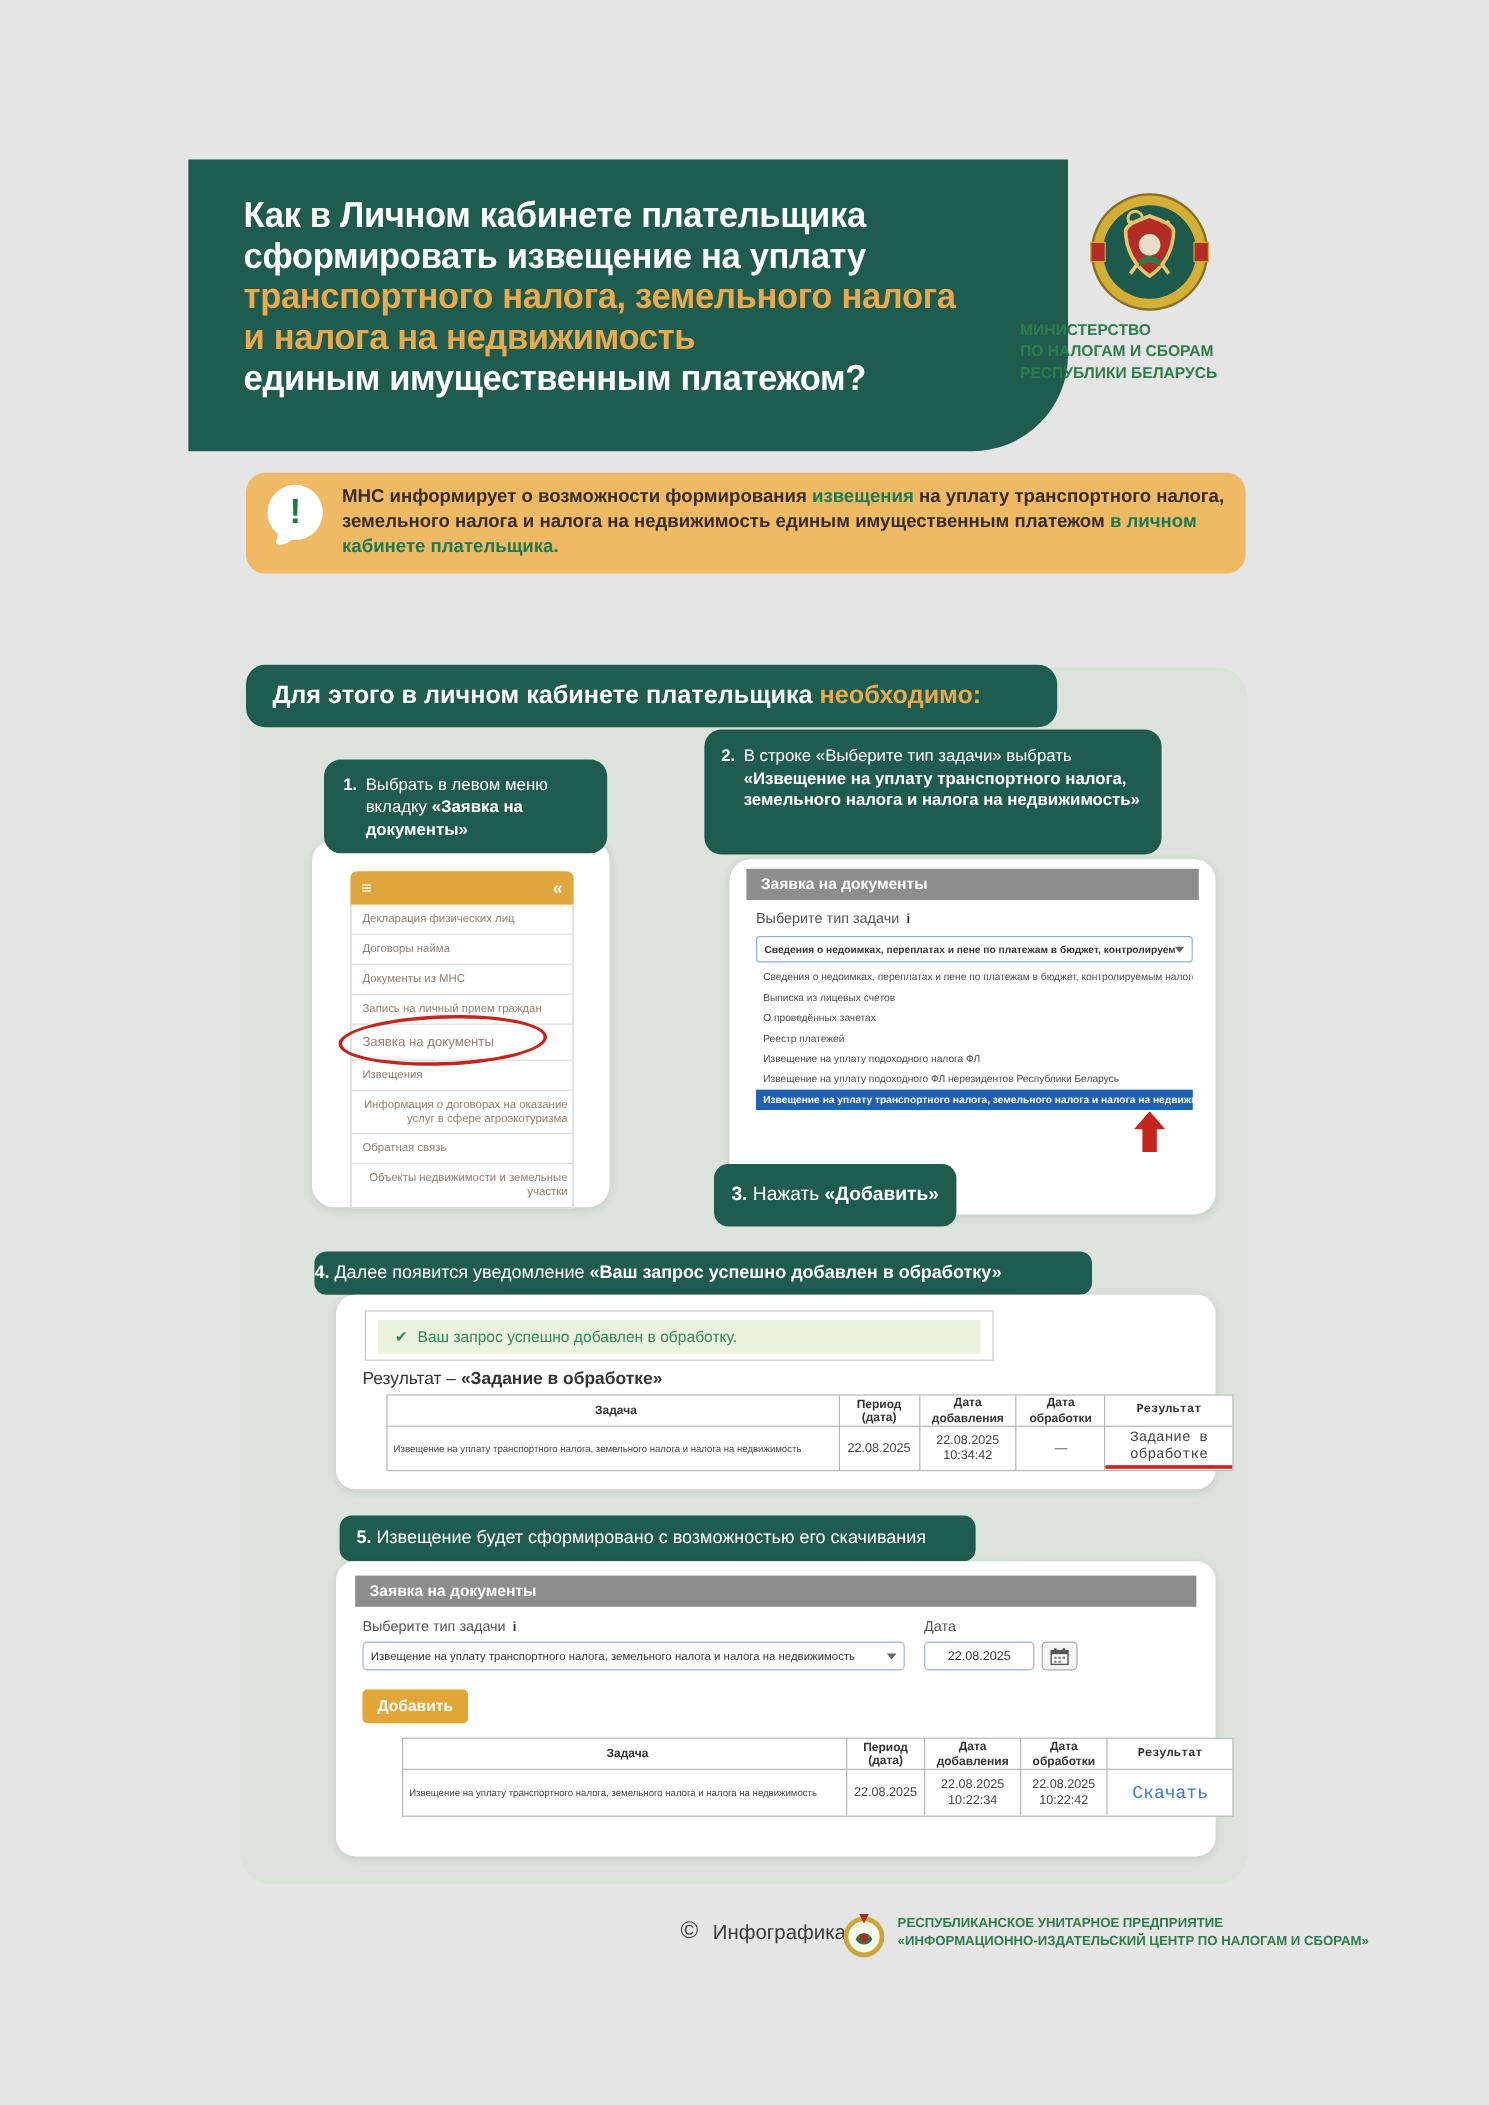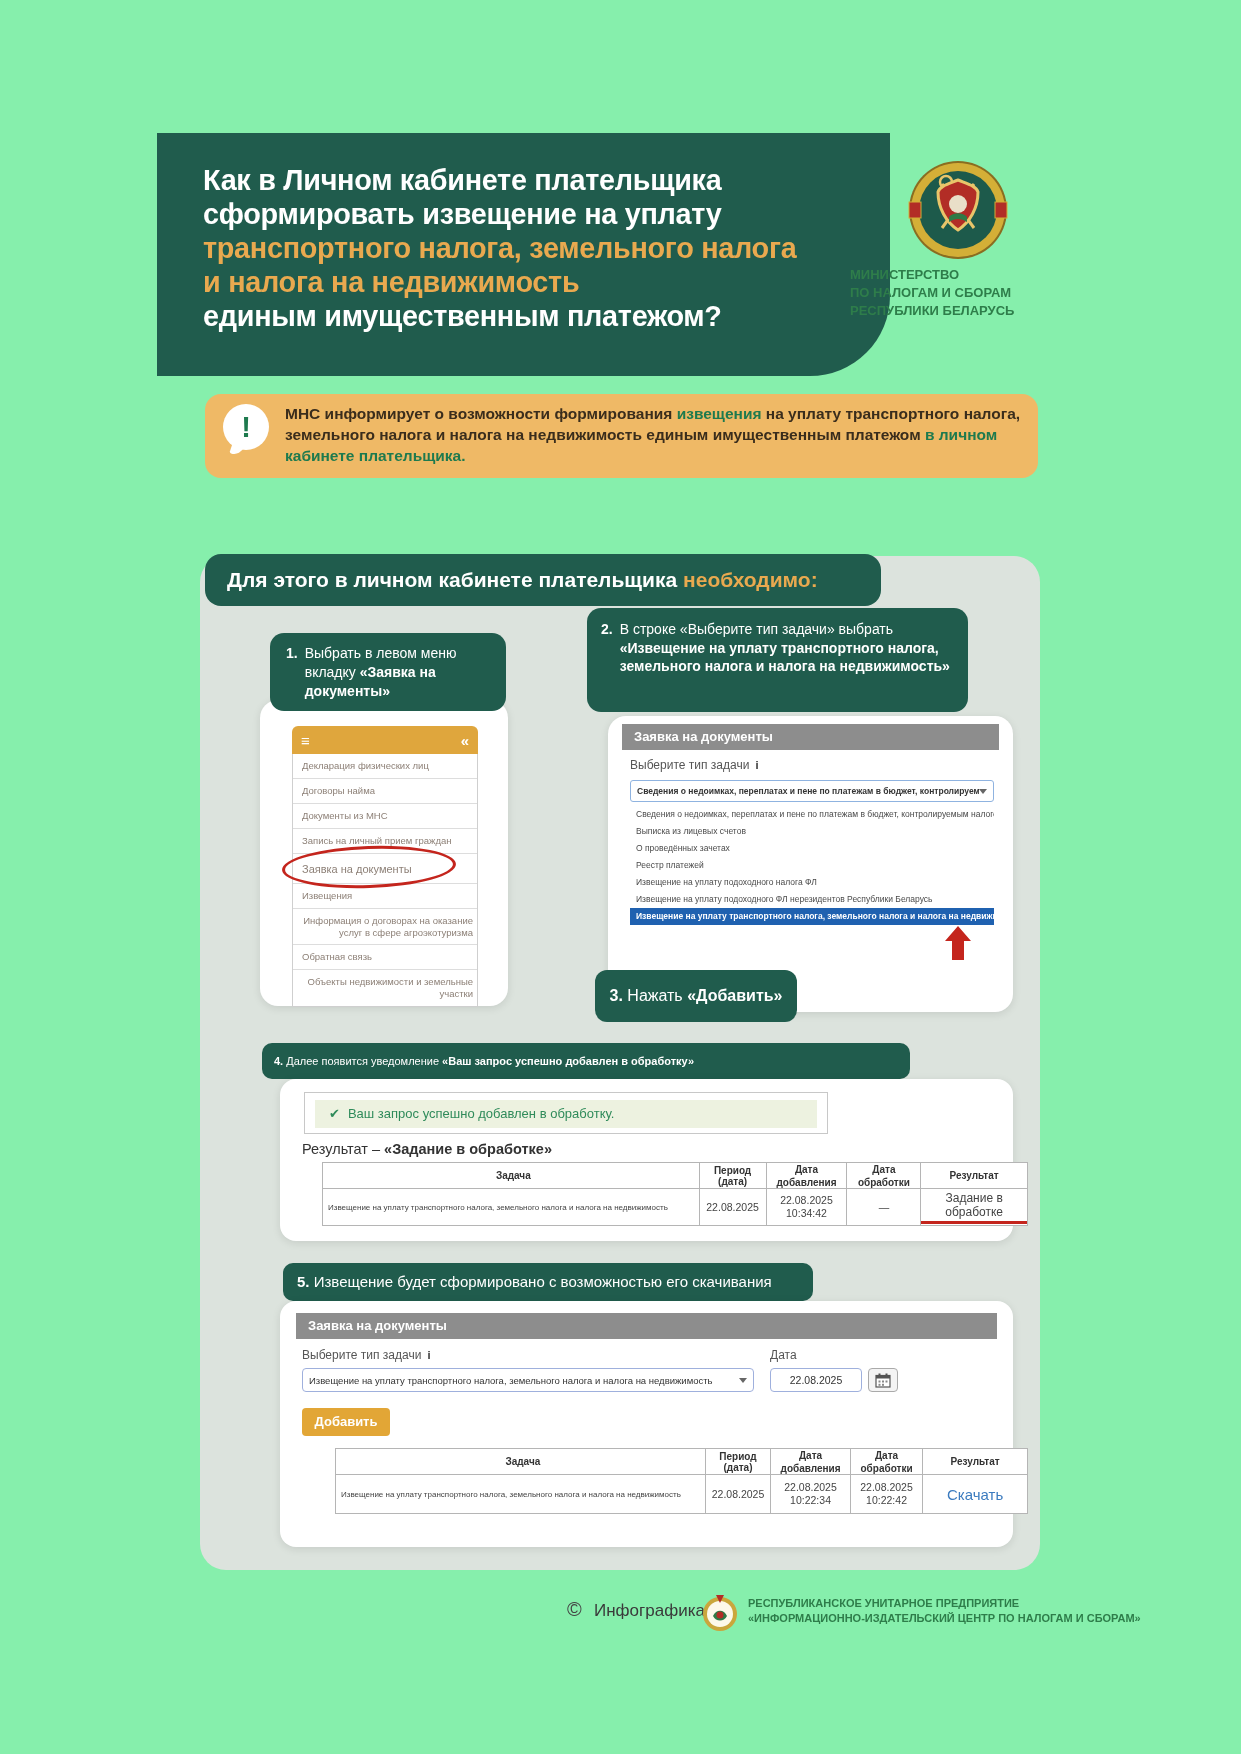--- a/index.html
+++ b/index.html
@@ -1,18 +1,18 @@
 <!DOCTYPE html>
 <html><head>
 <meta charset="utf-8">
 <style>
   * { box-sizing: border-box; margin: 0; padding: 0; }
   html,body { background:#ffffff; }
   body { font-family:"Liberation Sans","DejaVu Sans",sans-serif; }
-  .poster { position:relative; width:1241px; height:1754px; background:#86efac; overflow:hidden; }
+  .poster { position:relative; width:1241px; height:1754px; background:#e5e5e5; overflow:hidden; }
   .abs { position:absolute; }
 
   
   .header-block { left:157px; top:133px; width:733px; height:243px; background:#205C4D; border-radius:0 0 80px 0; }
   .title-wrap { position:absolute; left:46px; top:30px; transform:scaleX(.96); transform-origin:left top; }
   .title-line { font-size:30px; line-height:34px; font-weight:700; letter-spacing:-.3px; color:#fff; white-space:nowrap; }
   .title-line.orange { color:#E9A94F; }
 
   .ministry { left:850px; top:266px; width:216px; text-align:left; color:#2E7D4A; font-weight:700; font-size:13px; line-height:18px; }
 
@@ -59,38 +59,38 @@
   .chev { width:0; height:0; border-left:4px solid transparent; border-right:4px solid transparent; border-top:5px solid #666; margin-right:6px; flex:none; }
   .s2-options { left:630px; top:806px; width:364px; background:#fff; }
   .opt { height:17px; line-height:17px; font-size:8.5px; color:#4A4A4A; padding:0 6px; white-space:nowrap; overflow:hidden; cursor:default; }
   .opt-active { background:#1F61B0; color:#fff; font-weight:700; }
   .red-arrow { left:945px; top:926px; }
 
   
   .step3-box { left:595px; top:970px; width:202px; height:52px; border-radius:12px; text-align:center; line-height:52px; font-size:16px; }
 
   
-  .step4-banner { left:262px; top:1043px; width:648px; height:36px; border-radius:10px; line-height:36px; padding-left:12px; font-size:11px; white-space:nowrap; }
+  .step4-banner { left:262px; top:1043px; width:648px; height:36px; border-radius:10px; line-height:36px; padding-left:0; font-size:15px; white-space:nowrap; }
   .step4-card { left:280px; top:1079px; width:733px; height:162px; border-radius:16px; }
   .toast-box { left:304px; top:1092px; width:524px; height:42px; background:#fff; border:1px solid #C8C8C8; }
   .toast-strip { position:absolute; left:10px; top:7px; width:502px; height:28px; background:#EDF2E0; line-height:28px; font-size:13px; color:#2F8B5A; padding-left:14px; }
   .check { font-weight:700; margin-right:8px; }
   .result-line { left:302px; top:1141px; font-size:14.5px; color:#333; }
 
   .dtable { background:#fff; border:1px solid #B5B5B5;margin-left:39px; }
   .trow { display:flex; }
   .tcell { border-right:1px solid #B5B5B5; display:flex; align-items:center; justify-content:center; text-align:center; overflow:hidden; }
   .tcell:last-child { border-right:none; }
   .thead .tcell { font-weight:700; font-size:10px; color:#333; height:26px; border-bottom:1px solid #B5B5B5; }
   .tbody .tcell { color:#444; }
   .c-task { width:53.5%; justify-content:flex-start; text-align:left; padding-left:5px; font-size:8px; white-space:nowrap; }
   .c-per  { width:9.5%;  font-size:10.5px; }
   .c-add  { width:11.5%; font-size:10.5px; line-height:13px; }
   .c-proc { width:10.5%; font-size:10.5px; line-height:13px; }
-  .c-res  { width:15%; font-size:12px; }
+  .c-res  { width:15%; font-size:12px;font-family:Liberation Mono, monospace; }
   .thead .c-task { justify-content:center; text-align:center; font-size:10px; }
   .table4 { left:283px; top:1162px; width:706px; }
   .table4 .tbody .tcell { height:36px; }
   .status-red { border-bottom:3px solid #C4251D; padding-bottom:2px; }
   .two-line { display:block; }
 
   
   .step5-banner { left:283px; top:1263px; width:530px; height:38px; border-radius:10px; line-height:38px; padding-left:14px; font-size:15px; white-space:nowrap; }
   .step5-card { left:280px; top:1301px; width:733px; height:246px; border-radius:16px; }
   .s5-header { left:296px; top:1313px; width:701px; height:26px; }

